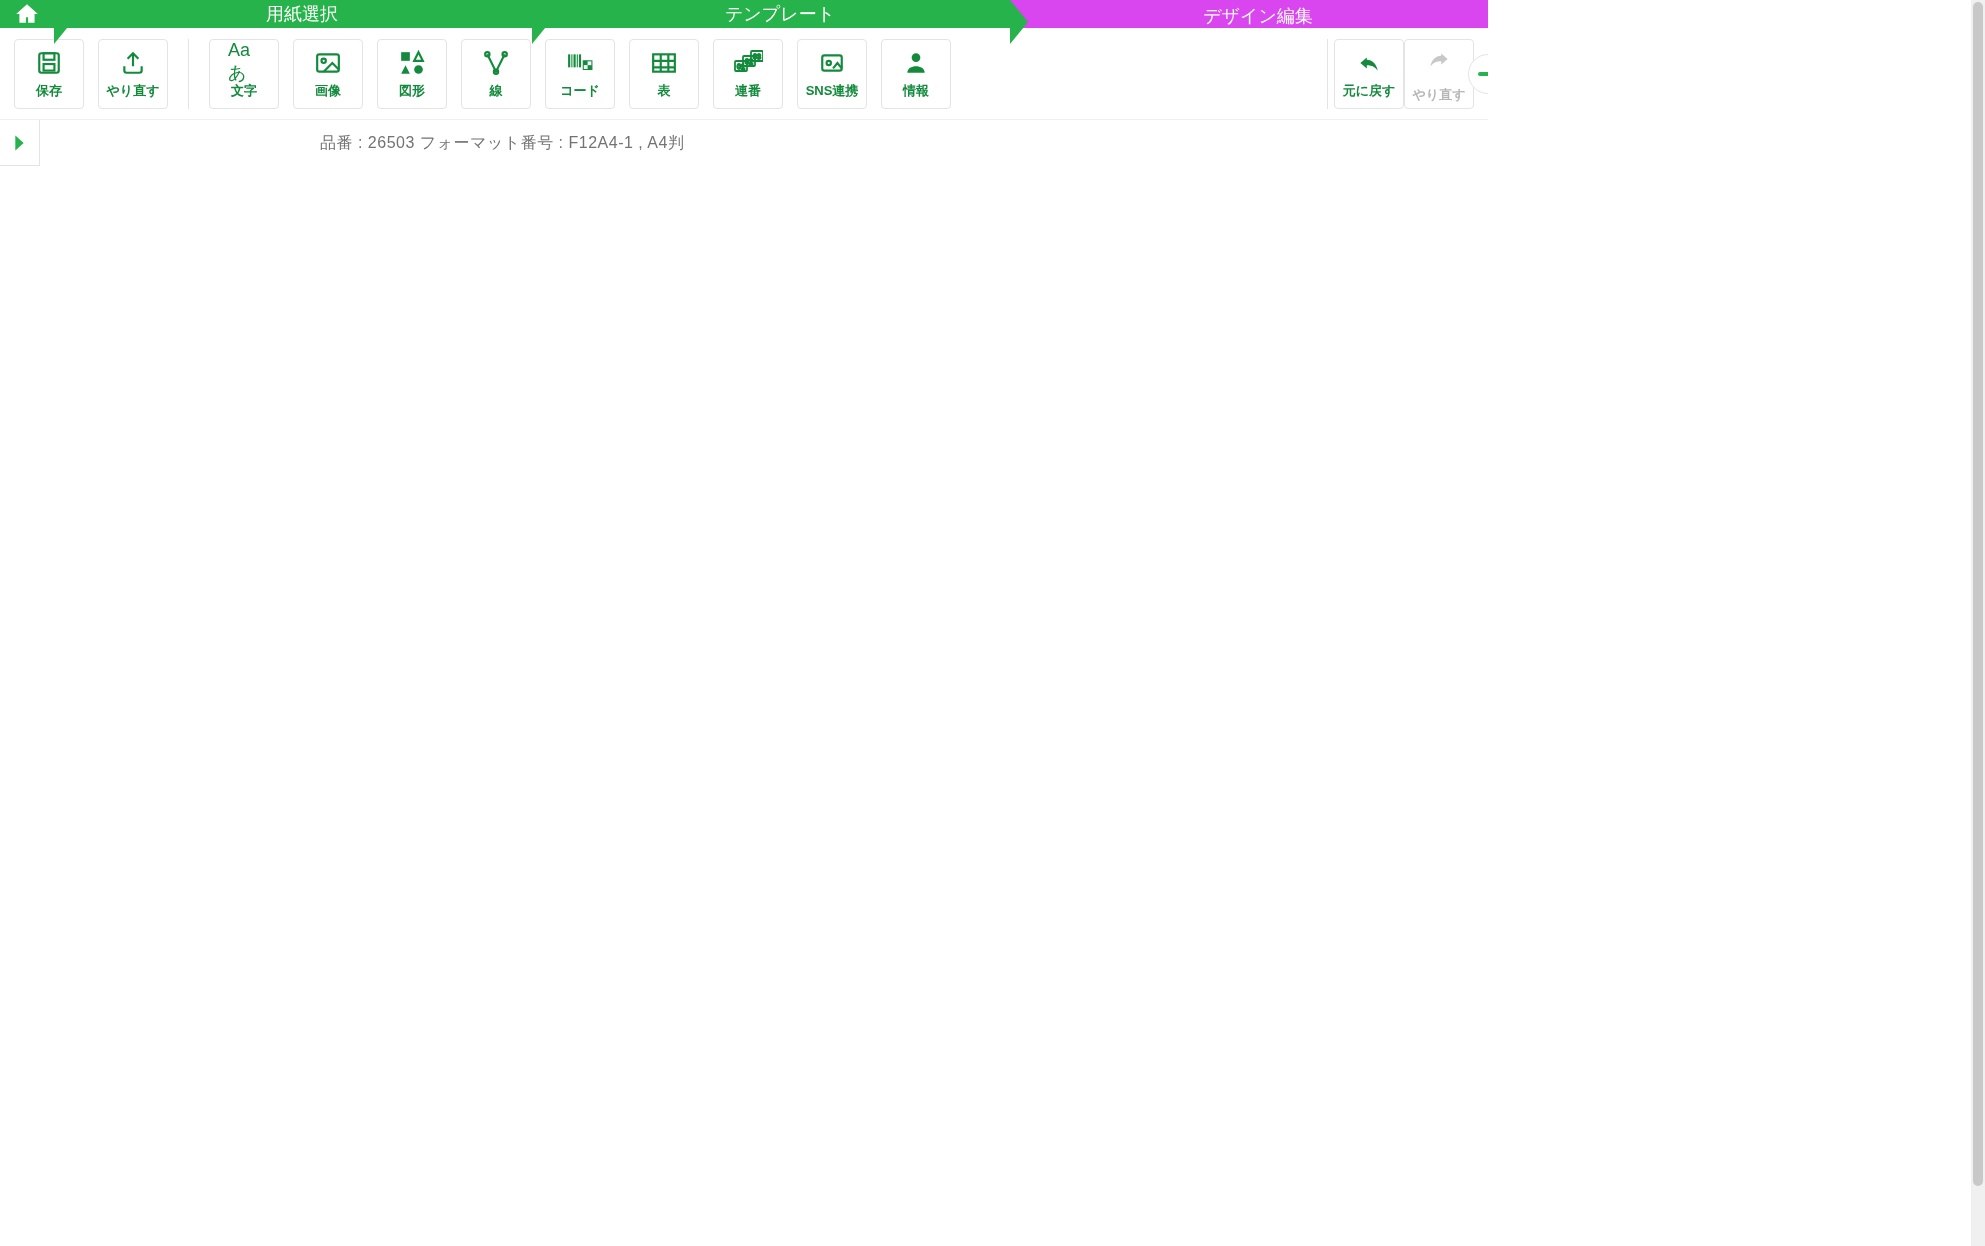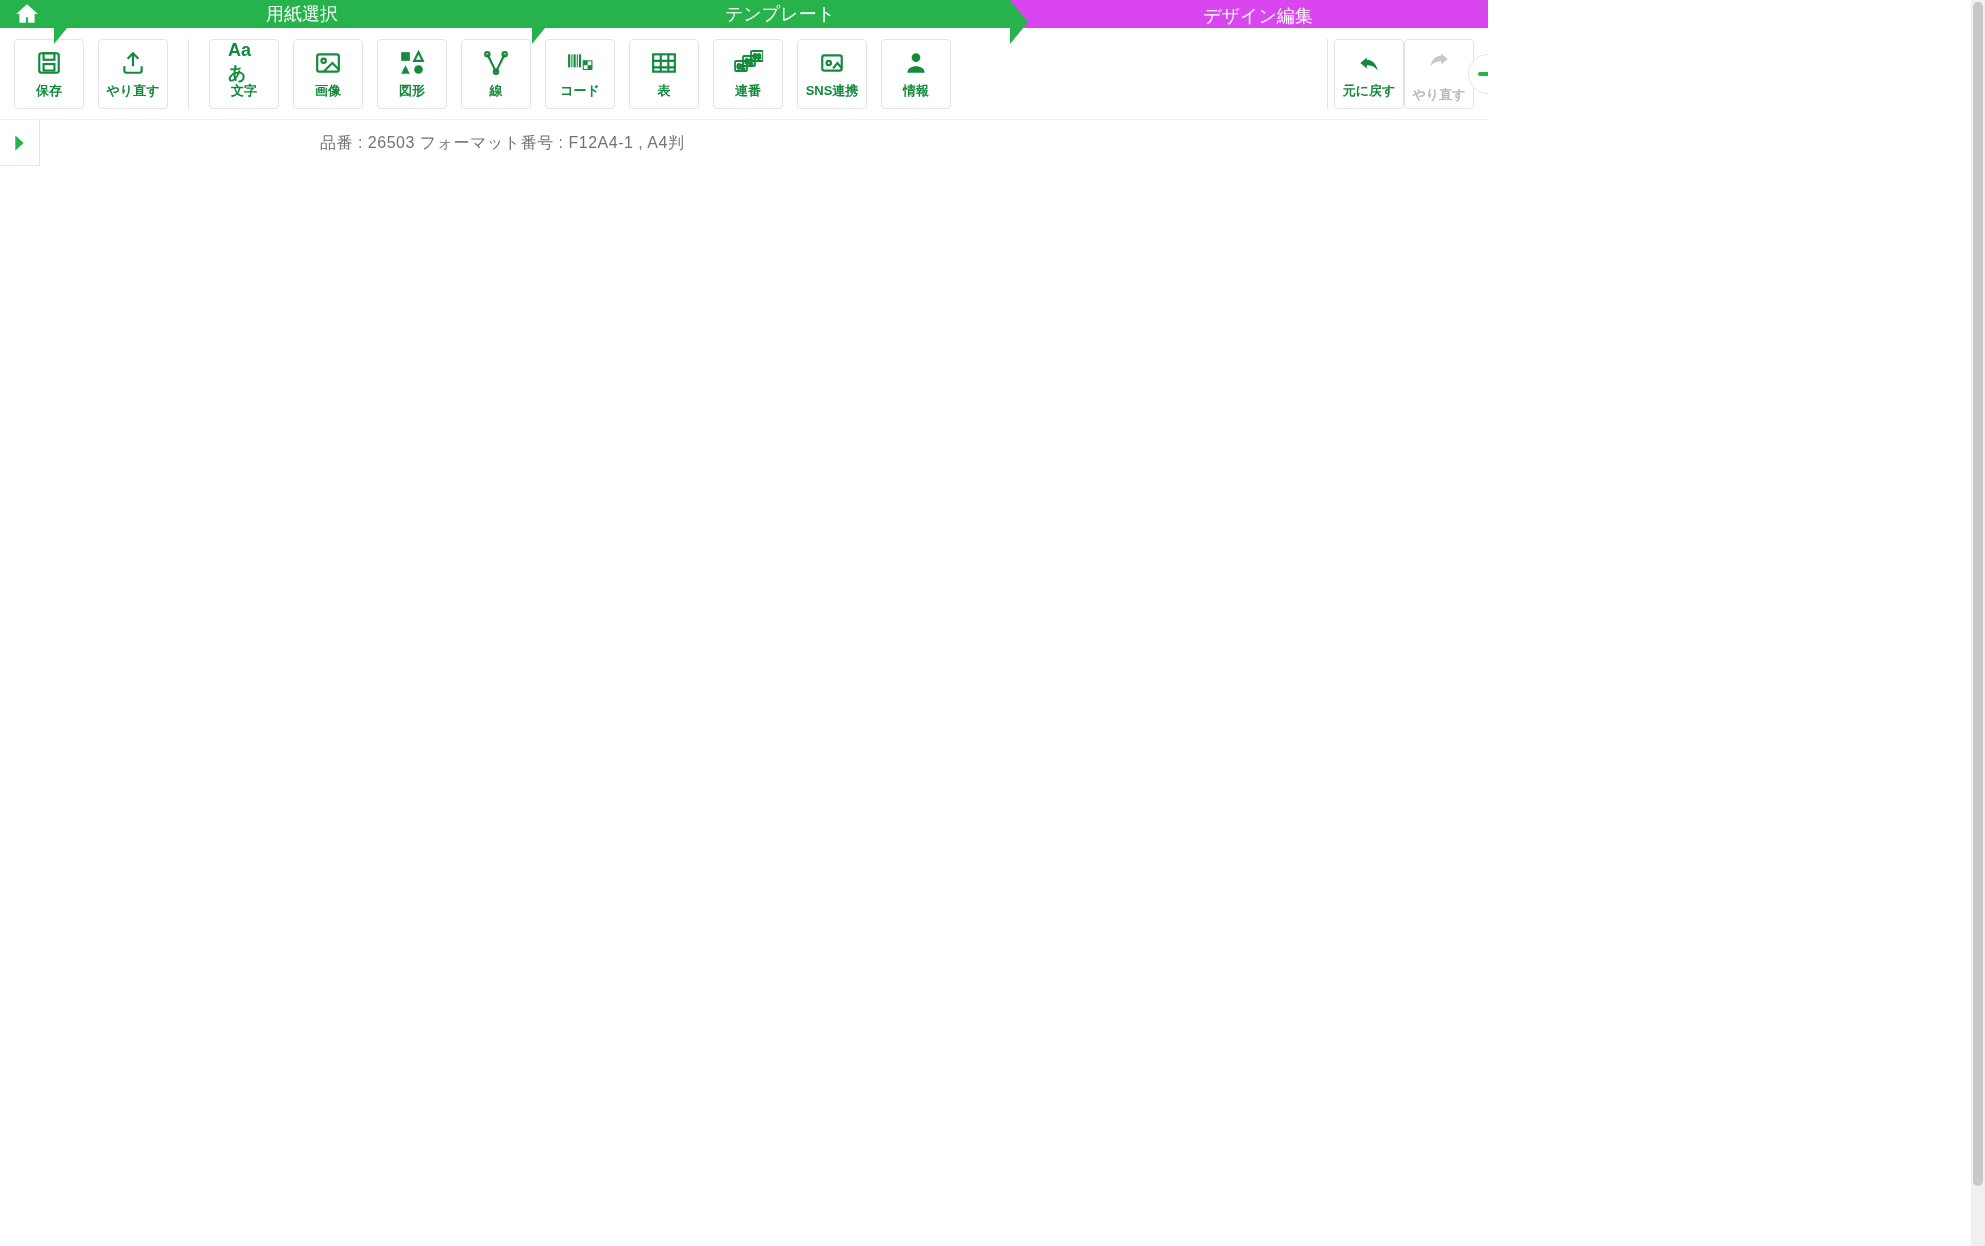--- a/index.html
+++ b/index.html
@@ -268,21 +268,21 @@
       <svg viewBox="0 0 24 24" fill="none" stroke="#138a3c" stroke-width="2">
           <path d="M12 3v12"></path>
           <path d="M7 8l5-5 5 5"></path>
           <path d="M4 15v4a2 2 0 0 0 2 2h12a2 2 0 0 0 2-2v-4"></path>
         </svg>
     </span>
     <span class="tb-btn-label">やり直す</span>
   </div>
   <div class="tb-divider"></div>
   <div class="tb-btn">
-    <span class="ico" style="color:#138a3c;font-size:18px;font-weight:700;">Aaあ</span>
+    <span class="ico" style="color:#138a3c;font-size:18px;font-weight:400;">Aaあ</span>
     <span class="tb-btn-label">文字</span>
   </div>
   <div class="tb-btn">
     <span class="ico">
       <svg viewBox="0 0 24 24" fill="none" stroke="#138a3c" stroke-width="2">
           <rect x="2" y="4" width="20" height="16" rx="2"></rect>
           <circle cx="8" cy="10" r="2"></circle>
           <path d="M22 18l-6-6-8 8"></path>
         </svg>
     </span>

